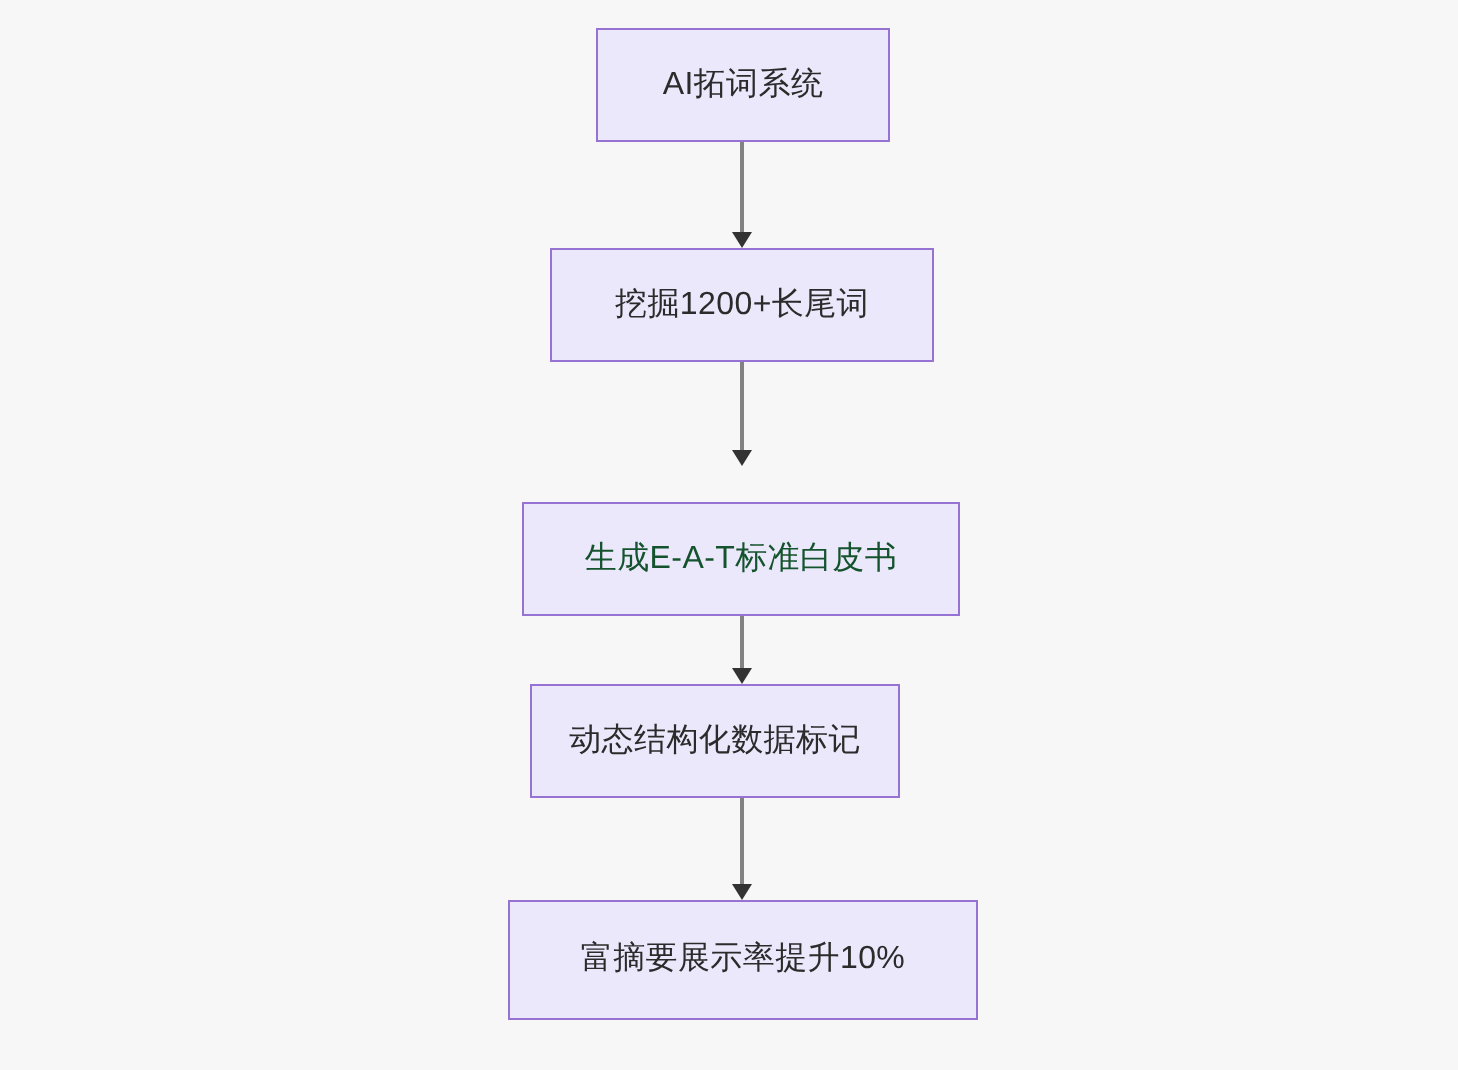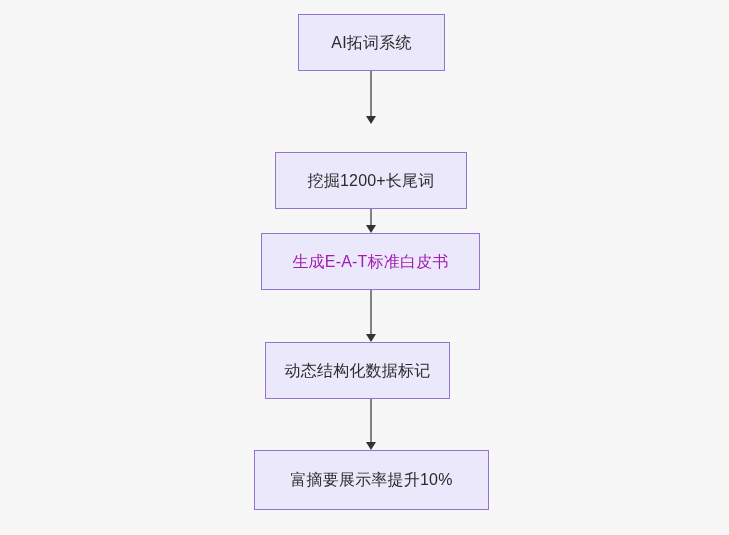--- a/index.html
+++ b/index.html
@@ -79,24 +79,24 @@
     <div class="edge-arrow" style="border-top-color: rgb(51, 51, 51);"></div>
   </div>
   <div class="edge" style="left: 371px; top: 399px; height: 51px;">
     <div class="edge-line" style="height: 44px; background: rgb(130, 130, 130);"></div>
     <div class="edge-arrow" style="border-top-color: rgb(51, 51, 51);"></div>
   </div>
 
   <div class="node" style="left: 298px; top: 14px; width: 147px; height: 57px; background: rgb(235, 232, 251); border-color: rgb(150, 115, 211); color: rgb(43, 43, 43);">
     <span class="node-label">AI拓词系统</span>
   </div>
-  <div class="node" style="left: 275px; top: 124px; width: 192px; height: 57px; background: rgb(235, 232, 251); border-color: rgb(150, 115, 211); color: rgb(43, 43, 43); margin-top: 28px;">
+  <div class="node" style="left: 275px; top: 124px; width: 192px; height: 57px; background: rgb(235, 232, 251); border-color: rgb(150, 115, 211); color: rgb(43, 43, 43);">
     <span class="node-label">挖掘1200+长尾词</span>
   </div>
-  <div class="node" style="left: 261px; top: 233px; width: 219px; height: 57px; background: rgb(235, 232, 251); border-color: rgb(150, 115, 211); color: #a21caf;">
+  <div class="node" style="left: 261px; top: 251px; width: 219px; height: 57px; background: rgb(235, 232, 251); border-color: rgb(150, 115, 211); color: #14532d;">
     <span class="node-label">生成E-A-T标准白皮书</span>
   </div>
   <div class="node" style="left: 265px; top: 342px; width: 185px; height: 57px; background: rgb(235, 232, 251); border-color: rgb(150, 115, 211); color: rgb(43, 43, 43);">
     <span class="node-label">动态结构化数据标记</span>
   </div>
   <div class="node" style="left: 254px; top: 450px; width: 235px; height: 60px; background: rgb(235, 232, 251); border-color: rgb(150, 115, 211); color: rgb(43, 43, 43);">
     <span class="node-label">富摘要展示率提升10%</span>
   </div>
 
 </div>

